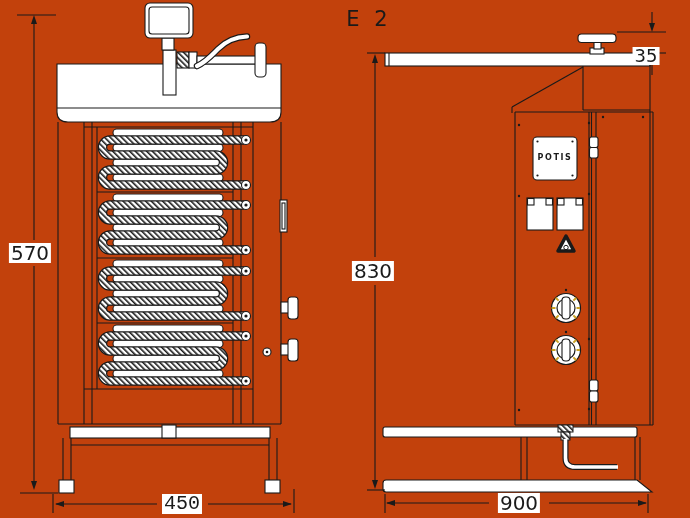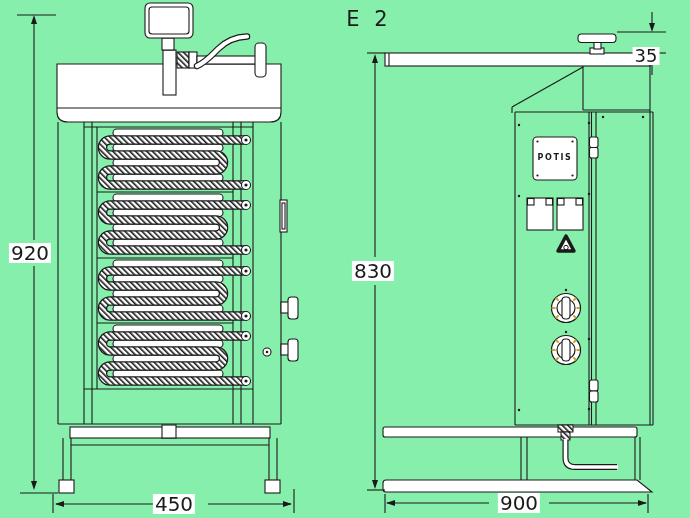--- a/index.html
+++ b/index.html
@@ -1,16 +1,16 @@
 <!DOCTYPE html>
 <html><head>
 <meta charset="utf-8">
 <style>
   html,body{margin:0;padding:0;background:#fff;}
-  .canvas{position:relative;width:690px;height:518px;background:#86efac;overflow:hidden;
+  .canvas{position:relative;width:690px;height:518px;background:#c2410c;overflow:hidden;
           font-family:"DejaVu Sans", sans-serif;color:#1a1a1a;}
   .canvas svg{position:absolute;left:0;top:0;}
   .lbl{position:absolute;transform:translate(-50%,-50%);background:#fff;padding:0 2px;
        font-size:20px;line-height:1;white-space:nowrap;color:#1a1a1a;}
   .lbl.title{font-size:21px;letter-spacing:4px;background:transparent;}
   .lbl.small{font-size:18px;}
   .lbl.plate{font-size:8px;letter-spacing:1.6px;font-weight:bold;background:transparent;padding:0;text-align:center;}
 </style>
 </head>
 <body>
@@ -291,20 +291,20 @@
       <line x1="650" y1="53" x2="666" y2="53"></line>
       <line x1="652" y1="12" x2="652" y2="24"></line>
       <line x1="652" y1="64" x2="652" y2="75"></line>
       <polygon points="652,32 649,23 655,23" fill="#1a1a1a" stroke="none"></polygon>
       <polygon points="652,55 649,64 655,64" fill="#1a1a1a" stroke="none"></polygon>
     </g>
   </g>
 </svg>
 
 <span class="lbl title" style="left:369px;top:19px;">E 2</span>
-<span class="lbl" style="left:30px;top:253px;">920</span>
+<span class="lbl" style="left:30px;top:253px;">570</span>
 <span class="lbl" style="left:373px;top:271px;">830</span>
 <span class="lbl small" style="left:646px;top:56px;">35</span>
-<span class="lbl" style="left:174px;top:504px;">450</span>
+<span class="lbl" style="left:182px;top:504px;font-family:Liberation Mono, monospace;">450</span>
 <span class="lbl" style="left:519px;top:503px;">900</span>
 <span class="lbl plate" style="left:555px;top:158px;">POTIS</span>
 
 </div>
 
 </body></html>

